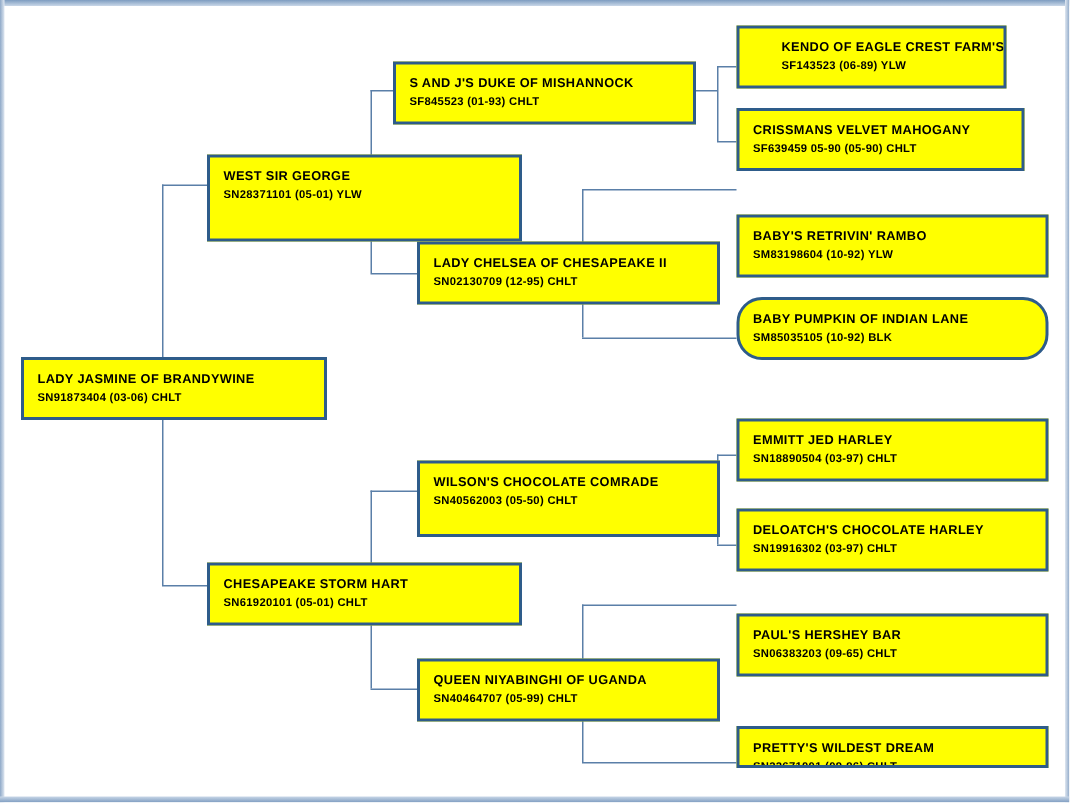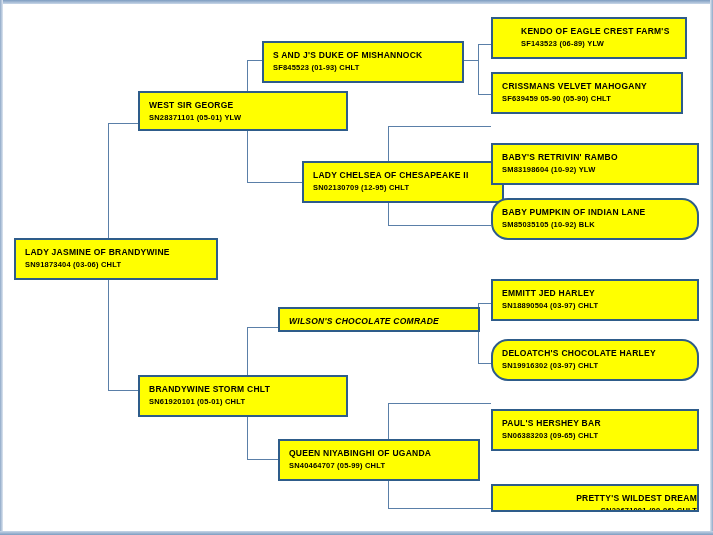--- a/index.html
+++ b/index.html
@@ -112,51 +112,51 @@
   <div class="conn v" style="left:388px; top:403px; height:105px;"></div>
   <div class="conn h" style="left:388px; top:403px; width:103px;"></div>
   <div class="conn h" style="left:388px; top:508px; width:103px;"></div>
   <div class="conn h" style="left:278px; top:459px; width:110px;"></div>
 
   <div class="node" style="left:14px; top:238px; width:204px; height:42px;">
     <span class="nm">LADY JASMINE OF BRANDYWINE</span>
     <span class="reg">SN91873404  (03-06)   CHLT</span>
   </div>
 
-  <div class="node" style="left:138px; top:91px; width:210px; height:40px;">
+  <div class="node" style="left:138px; top:103px; width:210px; height:58px;">
     <span class="nm">WEST SIR GEORGE</span>
     <span class="reg">SN28371101 (05-01) YLW</span>
   </div>
 
   <div class="node" style="left:138px; top:375px; width:210px; height:42px;">
-    <span class="nm">BRANDYWINE STORM CHLT</span>
+    <span class="nm">CHESAPEAKE STORM HART</span>
     <span class="reg">SN61920101 (05-01) CHLT</span>
   </div>
 
   <div class="node" style="left:262px; top:41px; width:202px; height:42px;">
     <span class="nm">S AND J'S DUKE OF MISHANNOCK</span>
     <span class="reg">SF845523 (01-93)  CHLT</span>
   </div>
 
-  <div class="node" style="left:278px; top:161px; width:202px; height:42px;margin-left:24px;">
+  <div class="node" style="left:278px; top:161px; width:202px; height:42px;">
     <span class="nm">LADY CHELSEA OF CHESAPEAKE II</span>
     <span class="reg">SN02130709 (12-95)  CHLT</span>
   </div>
 
-  <div class="node" style="left:278px; top:307px; width:202px; height:25px;font-style:italic;">
+  <div class="node" style="left:278px; top:307px; width:202px; height:51px;">
     <span class="nm">WILSON'S CHOCOLATE COMRADE</span>
     <span class="reg">SN40562003 (05-50)  CHLT</span>
   </div>
 
   <div class="node" style="left:278px; top:439px; width:202px; height:42px;">
     <span class="nm">QUEEN NIYABINGHI OF UGANDA</span>
     <span class="reg">SN40464707 (05-99)  CHLT</span>
   </div>
 
-  <div class="node" style="left:491px; top:17px; width:196px; height:42px;padding-left:28px;">
+  <div class="node" style="left:491px; top:17px; width:180px; height:42px;padding-left:28px;">
     <span class="nm">KENDO OF EAGLE CREST FARM'S</span>
     <span class="reg">SF143523 (06-89)  YLW</span>
   </div>
 
   <div class="node" style="left:491px; top:72px; width:192px; height:42px;">
     <span class="nm">CRISSMANS VELVET MAHOGANY</span>
     <span class="reg">SF639459 05-90 (05-90)  CHLT</span>
   </div>
 
   <div class="node" style="left:491px; top:143px; width:208px; height:42px;">
@@ -167,28 +167,28 @@
   <div class="node" style="left:491px; top:198px; width:208px; height:42px;border-radius:17px;">
     <span class="nm">BABY PUMPKIN OF INDIAN LANE</span>
     <span class="reg">SM85035105  (10-92)  BLK</span>
   </div>
 
   <div class="node" style="left:491px; top:279px; width:208px; height:42px;">
     <span class="nm">EMMITT JED HARLEY</span>
     <span class="reg">SN18890504 (03-97)  CHLT</span>
   </div>
 
-  <div class="node" style="left:491px; top:339px; width:208px; height:42px;border-radius:17px;">
+  <div class="node" style="left:491px; top:339px; width:208px; height:42px;">
     <span class="nm">DELOATCH'S CHOCOLATE HARLEY</span>
     <span class="reg">SN19916302 (03-97)  CHLT</span>
   </div>
 
   <div class="node" style="left:491px; top:409px; width:208px; height:42px;">
     <span class="nm">PAUL'S HERSHEY BAR</span>
     <span class="reg">SN06383203 (09-65)  CHLT</span>
   </div>
 
-  <div class="node" style="left:491px; top:484px; width:208px; height:28px;text-align:right;">
+  <div class="node" style="left:491px; top:484px; width:208px; height:28px;">
     <span class="nm">PRETTY'S WILDEST DREAM</span>
     <span class="reg">SN22671001 (09-96)  CHLT</span>
   </div>
 
 </div>
 
 </body></html>

